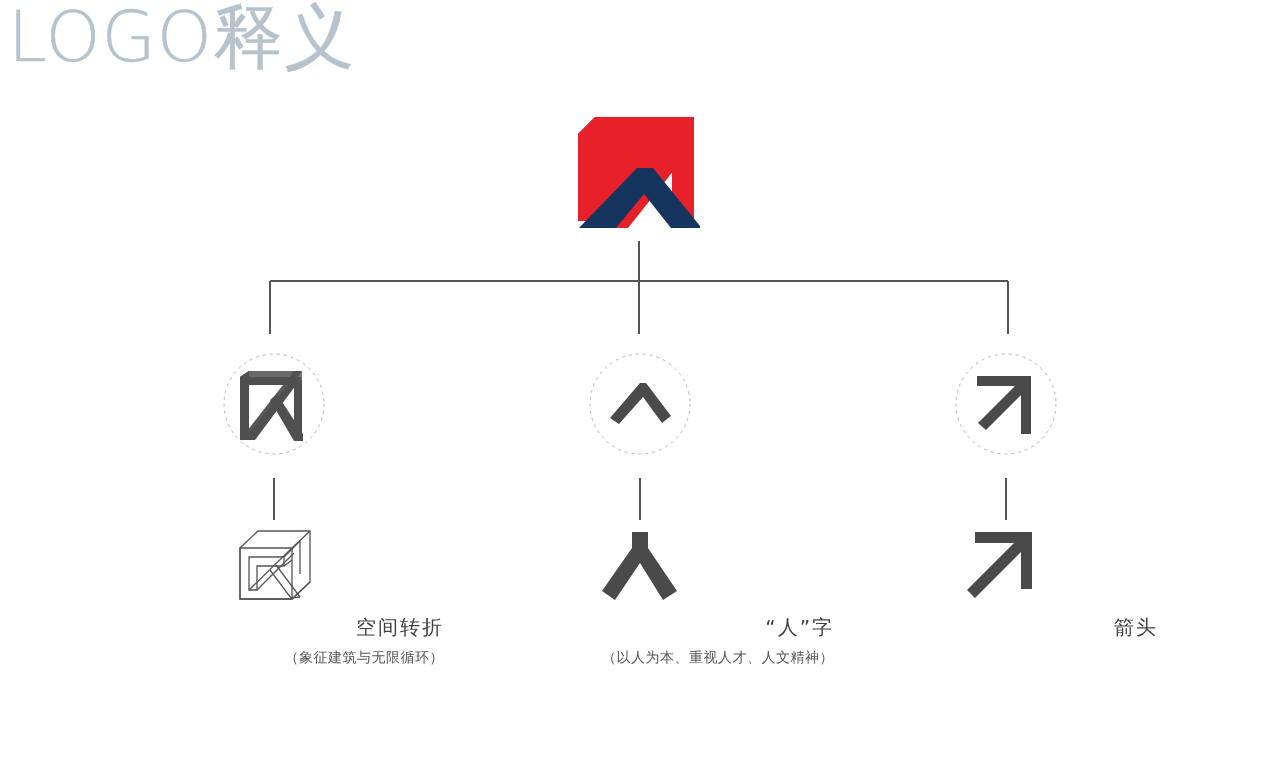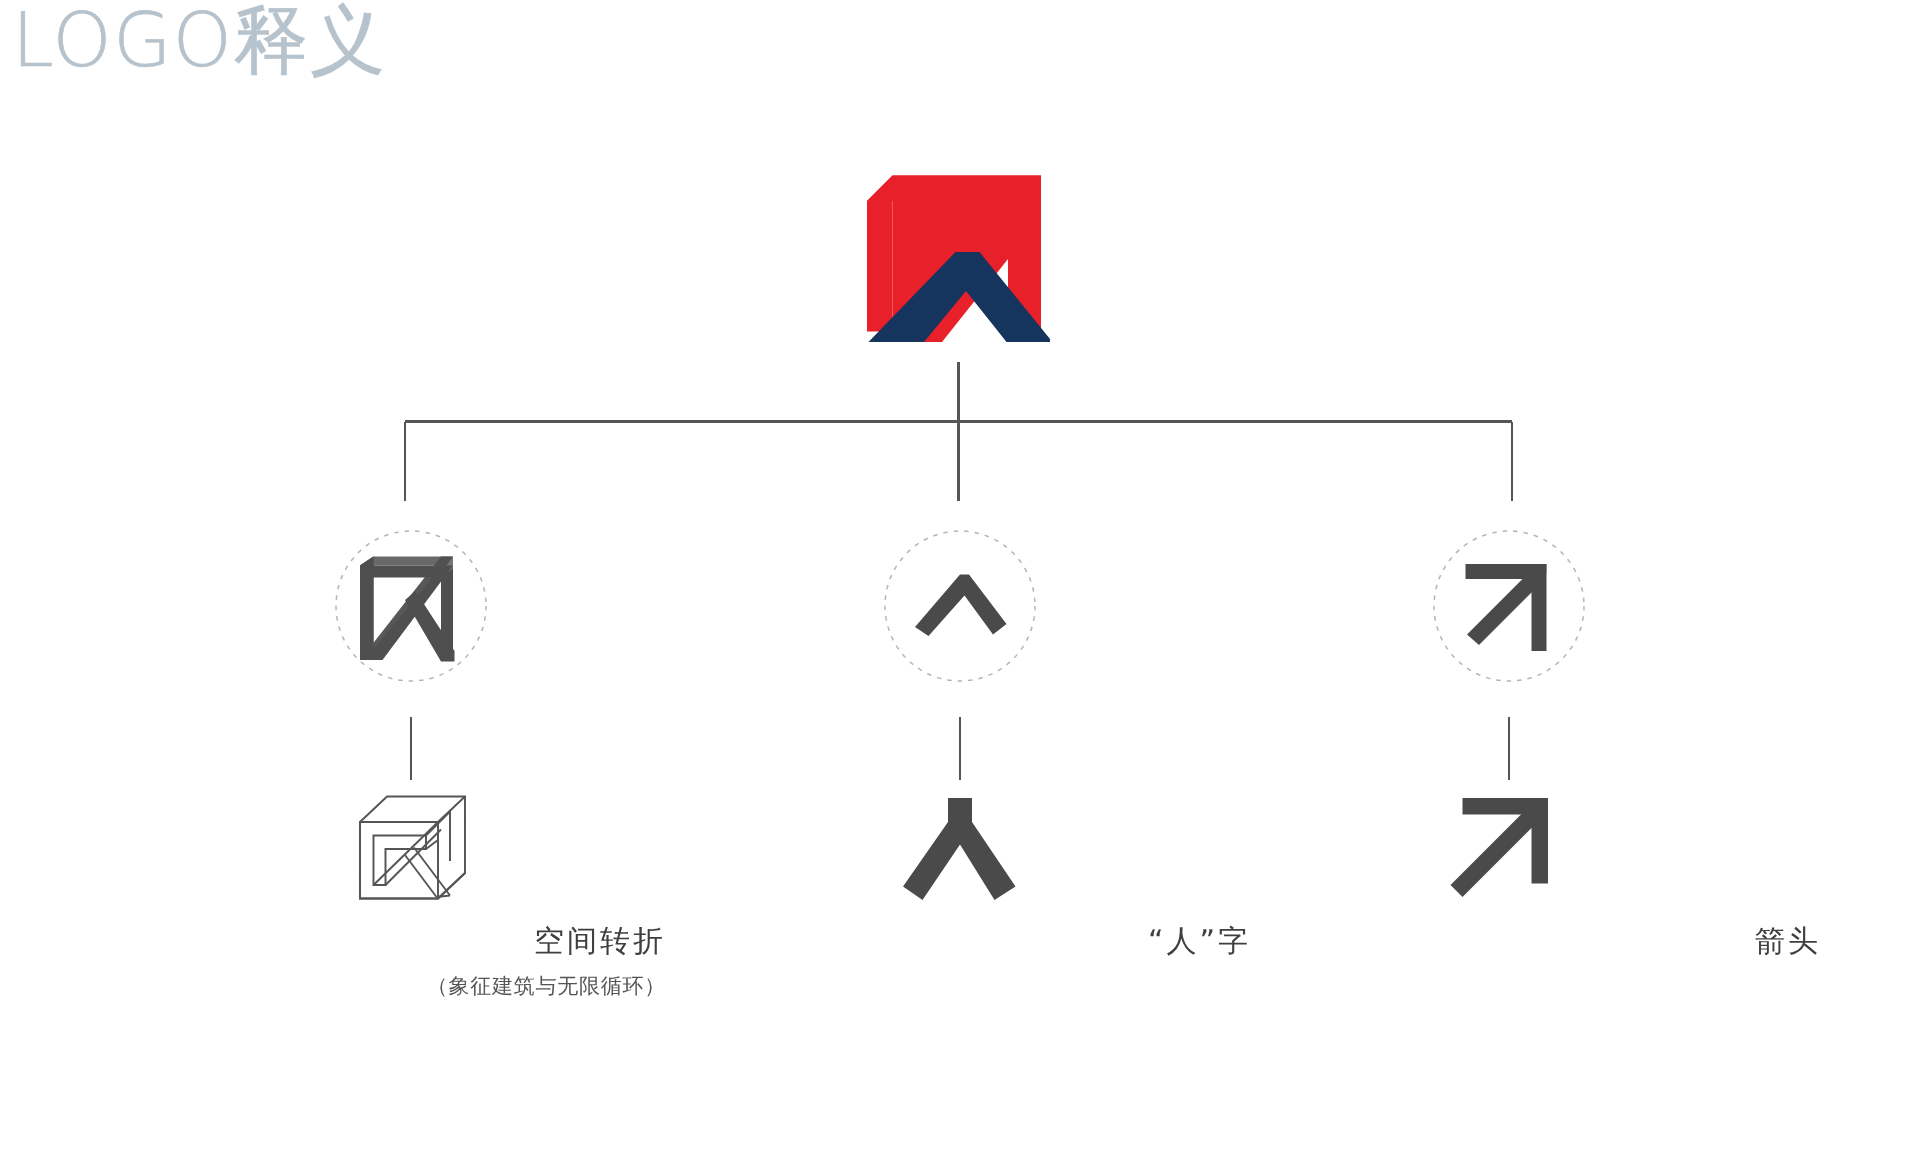--- a/index.html
+++ b/index.html
@@ -16,21 +16,21 @@
     overflow: hidden;
     font-family: "Liberation Sans", "DejaVu Sans", sans-serif;
     color: #4a4a4a;
   }
 
   
   .page-heading {
     position: absolute;
     left: 8px;
     top: 2px;
-    font-size: 50px;
+    font-size: 70px;
     line-height: 1;
     letter-spacing: 1px;
     color: #b6c2cc;
     font-weight: 300;
     white-space: nowrap;
     -webkit-text-stroke: 0.4px #b6c2cc;
     font-family: "DejaVu Sans", "Liberation Sans", sans-serif;
   }
 
   
@@ -61,21 +61,21 @@
     margin-top: 7px;
     font-size: 14px;
     line-height: 20px;
     color: #555555;
     letter-spacing: 0.5px;
     font-family: Liberation Sans, sans-serif;
     white-space: nowrap;
   }
   .cap-1 { left: 104px;  top: 614px; }
   .cap-2 { left: 494px;  top: 614px; }
-  .cap-3 { left: 874px;  top: 614px; }
+  .cap-3 { left: 818px;  top: 614px; }
 </style>
 </head>
 <body>
 
 <div class="page-heading">LOGO释义</div>
 
 <div class="diagram">
 <svg width="1280" height="768" viewBox="0 0 1280 768" xmlns="http://www.w3.org/2000/svg">
 
   <g>
@@ -229,17 +229,18 @@
 </svg>
 </div>
 
 <div class="caption cap-1">
   <div class="title">空间转折</div>
   <div class="subtitle">（象征建筑与无限循环）</div>
 </div>
 
 <div class="caption cap-2">
   <div class="title">“人”字</div>
+  <div class="subtitle">（以人为本、重视人才、人文精神）</div>
 </div>
 
 <div class="caption cap-3">
   <div class="title">箭头</div>
 </div>
 
 </body></html>

